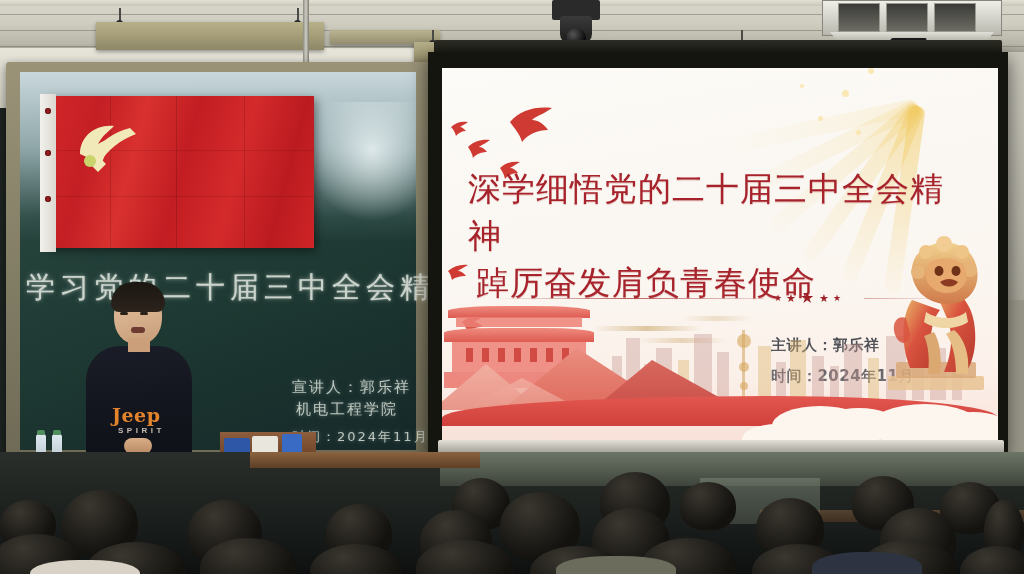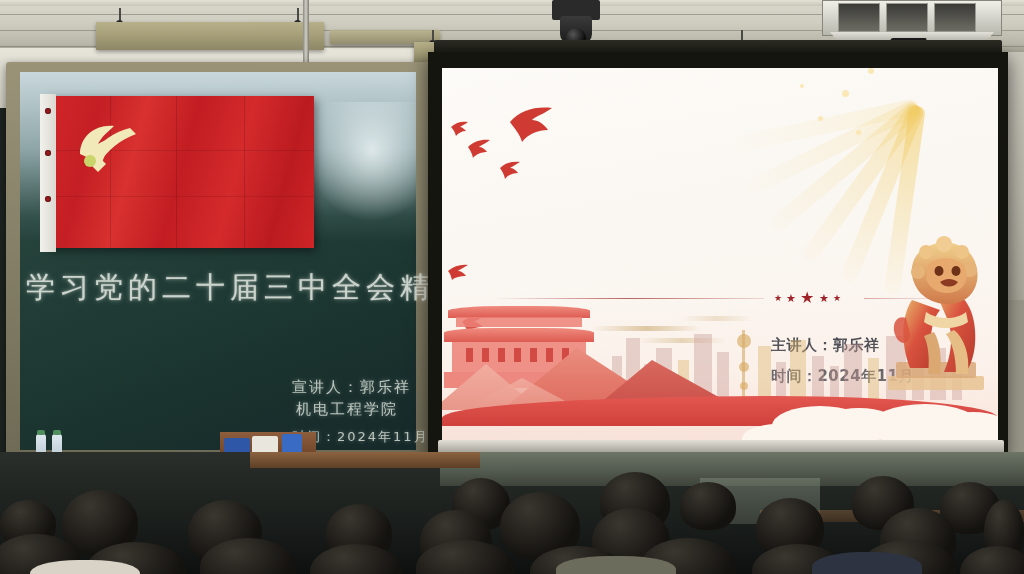--- a/index.html
+++ b/index.html
@@ -325,20 +325,22 @@
           <path d="M2 8 C8 3 15 1 22 2 C17 5 13 7 12 8 C15 8 18 10 20 13 C15 13 9 14 6 17 C5 13 4 10 2 8 Z" fill="#cf3a33"></path>
         </svg>
     </div>
     <div class="dove dove-low2">
       <svg width="28" height="20" viewBox="0 0 28 20">
           <path d="M2 9 C9 3 17 1 26 2 C20 6 15 8 14 9 C17 9 20 11 23 14 C17 14 10 16 7 19 C6 14 4 11 2 9 Z" fill="#cf3a33"></path>
         </svg>
     </div>
 
     <div class="s-title">
+      <div class="l1">深学细悟党的二十届三中全会精神</div>
+      <div class="l2">踔厉奋发肩负青春使命</div>
     </div>
 
     <div class="divider">
       <div class="div-line" style="left:0;width:270px;"></div>
       <div class="div-line r" style="left:370px;width:90px;"></div>
       <span class="star" style="left:280px;top:4px;font-size:9px;">★</span>
       <span class="star" style="left:292px;top:3px;font-size:11px;">★</span>
       <span class="star" style="left:306px;top:0px;font-size:16px;">★</span>
       <span class="star" style="left:325px;top:3px;font-size:11px;">★</span>
       <span class="star" style="left:339px;top:4px;font-size:9px;">★</span>
@@ -449,20 +451,32 @@
 
         <path d="M24 92 C12 88 8 104 16 114 C22 120 28 116 28 108 Z" fill="#d9533f" opacity=".85"></path>
 
         <path d="M44 86 C56 94 74 94 84 86 L86 96 C74 104 54 104 42 96 Z" fill="#f0d6a4"></path>
       </svg>
     </div>
   </div>
 
   <div class="scr-bottom"></div>
 
+  <div class="person">
+    <div class="p-body"></div>
+    <div class="p-head"></div>
+    <div class="p-hair"></div>
+    <div class="p-eye" style="left:34px;top:26px;"></div>
+    <div class="p-eye" style="left:54px;top:26px;"></div>
+    <div class="p-mouth"></div>
+    <div class="p-neck"></div>
+    <div class="p-logo">Jeep</div>
+    <div class="p-logo2">SPIRIT</div>
+    <div class="p-hand"></div>
+  </div>
 
   <div class="side-table"></div>
   <div class="bottle" style="left:36px;top:434px;"></div>
   <div class="bottle-cap" style="left:37px;top:430px;"></div>
   <div class="bottle" style="left:52px;top:434px;"></div>
   <div class="bottle-cap" style="left:53px;top:430px;"></div>
   <div class="box" style="left:224px;top:438px;width:26px;height:16px;background:#2f57a8;"></div>
   <div class="box" style="left:252px;top:436px;width:26px;height:18px;background:#e8e6dd;"></div>
   <div class="box" style="left:282px;top:434px;width:20px;height:20px;background:#3a6bc4;"></div>
 

